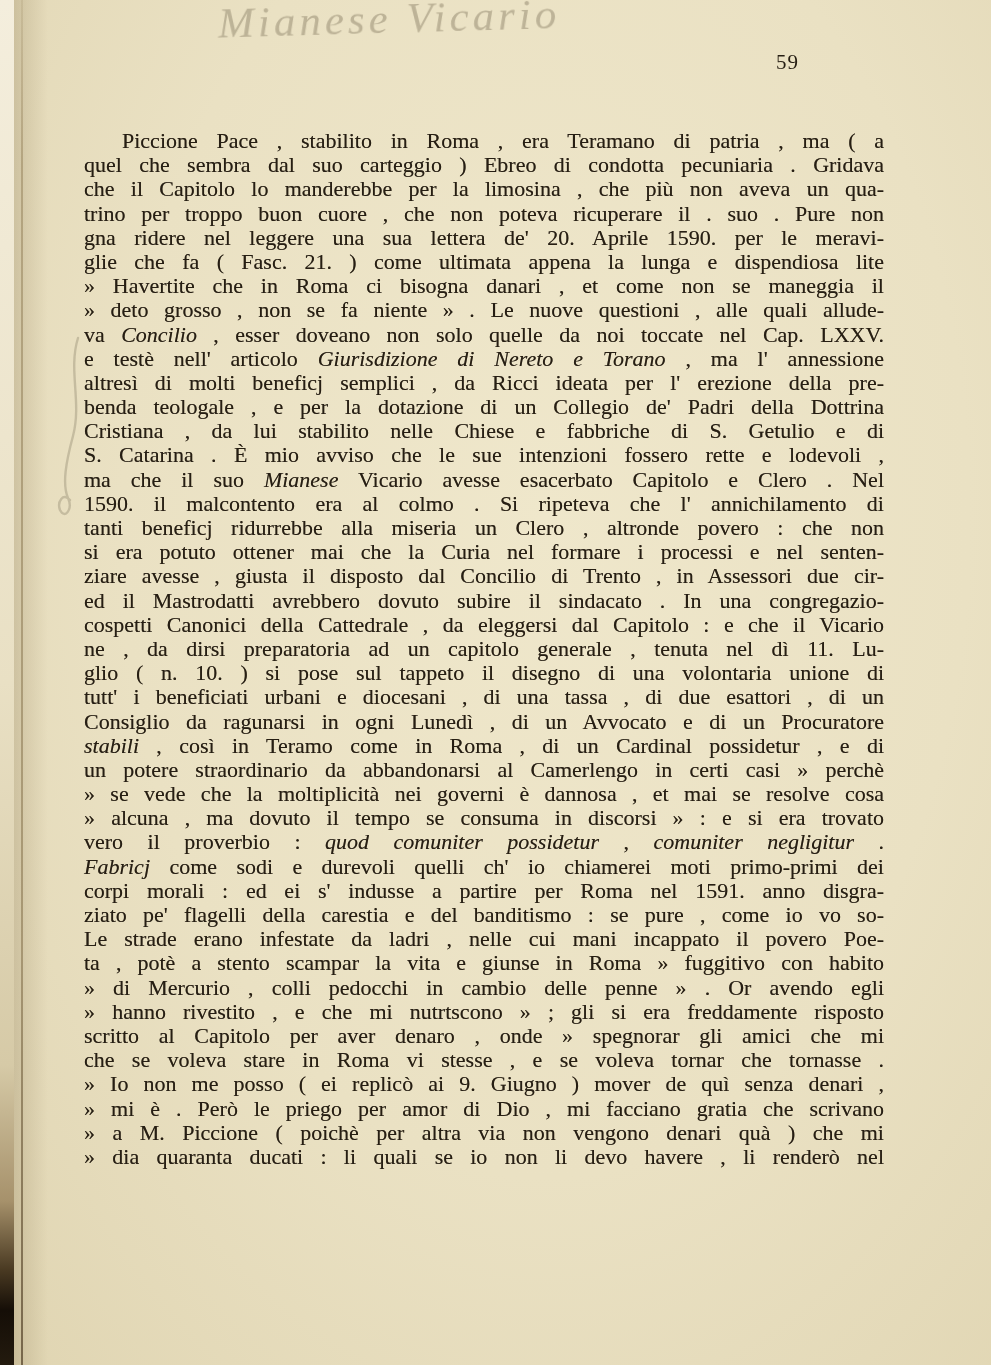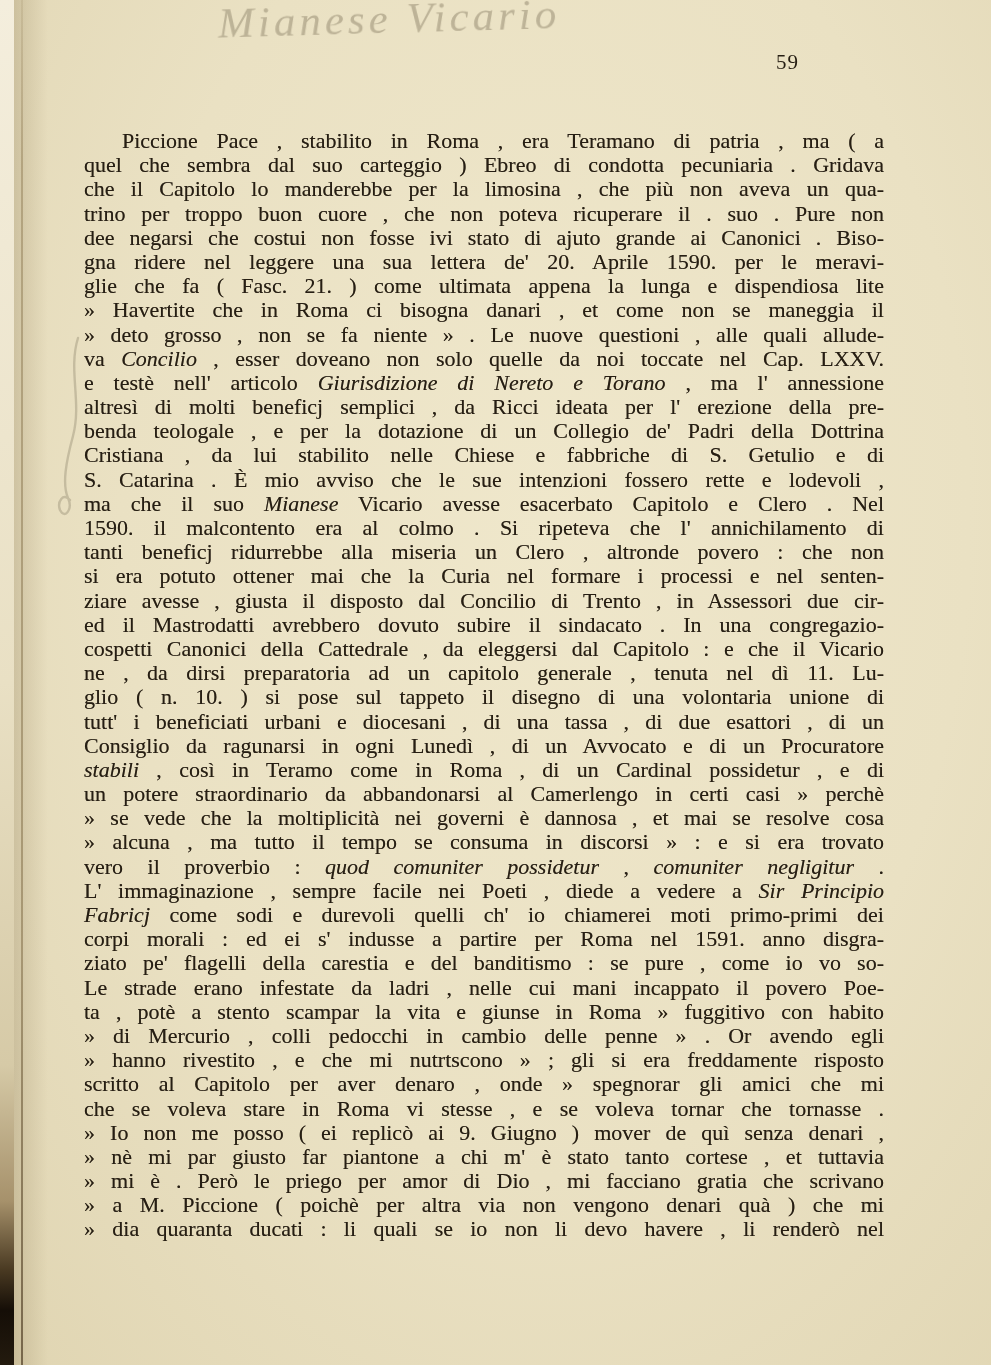--- a/index.html
+++ b/index.html
@@ -72,21 +72,20 @@
 
   <svg class="margin-mark" width="42" height="225" viewBox="0 0 42 225">
     <path d="M28,6 C18,38 32,70 23,104 C16,130 12,152 18,166 C23,177 15,188 10,178 C7,170 13,160 20,168" fill="none" stroke="#b2a88d" stroke-width="2.4" stroke-linecap="round" opacity="0.85"></path>
   </svg>
 
   <div class="text-block" id="text-block">
       <div class="line indent"><span>Piccione Pace , stabilito in Roma , era Teramano di patria , ma ( a</span></div>
       <div class="line"><span>quel che sembra dal suo carteggio ) Ebreo di condotta pecuniaria . Gridava</span></div>
       <div class="line"><span>che il Capitolo lo manderebbe per la limosina , che più non aveva un qua-</span></div>
       <div class="line"><span>trino per troppo buon cuore , che non poteva ricuperare il . suo . Pure non</span></div>
-      <div class="line"><span>dee negarsi che costui non fosse ivi stato di ajuto grande ai Canonici . Biso-</span></div>
       <div class="line"><span>gna ridere nel leggere una sua lettera de' 20. Aprile 1590. per le meravi-</span></div>
       <div class="line"><span>glie che fa ( Fasc. 21. ) come ultimata appena la lunga e dispendiosa lite</span></div>
       <div class="line"><span>» Havertite che in Roma ci bisogna danari , et come non se maneggia il</span></div>
       <div class="line"><span>» deto grosso , non se fa niente » . Le nuove questioni , alle quali allude-</span></div>
       <div class="line"><span>va </span><span class="it">Concilio</span><span> , esser doveano non solo quelle da noi toccate nel Cap. LXXV.</span></div>
       <div class="line"><span>e testè nell' articolo </span><span class="it">Giurisdizione di Nereto e Torano</span><span> , ma l' annessione</span></div>
       <div class="line"><span>altresì di molti beneficj semplici , da Ricci ideata per l' erezione della pre-</span></div>
       <div class="line"><span>benda teologale , e per la dotazione di un Collegio de' Padri della Dottrina</span></div>
       <div class="line"><span>Cristiana , da lui stabilito nelle Chiese e fabbriche di S. Getulio e di</span></div>
       <div class="line"><span>S. Catarina . È mio avviso che le sue intenzioni fossero rette e lodevoli ,</span></div>
@@ -97,31 +96,29 @@
       <div class="line"><span>ziare avesse , giusta il disposto dal Concilio di Trento , in Assessori due cir-</span></div>
       <div class="line"><span>ed il Mastrodatti avrebbero dovuto subire il sindacato . In una congregazio-</span></div>
       <div class="line"><span>cospetti Canonici della Cattedrale , da eleggersi dal Capitolo : e che il Vicario</span></div>
       <div class="line"><span>ne , da dirsi preparatoria ad un capitolo generale , tenuta nel dì 11. Lu-</span></div>
       <div class="line"><span>glio ( n. 10. ) si pose sul tappeto il disegno di una volontaria unione di</span></div>
       <div class="line"><span>tutt' i beneficiati urbani e diocesani , di una tassa , di due esattori , di un</span></div>
       <div class="line"><span>Consiglio da ragunarsi in ogni Lunedì , di un Avvocato e di un Procuratore</span></div>
       <div class="line"><span class="it">stabili</span><span> , così in Teramo come in Roma , di un Cardinal possidetur , e di</span></div>
       <div class="line"><span>un potere straordinario da abbandonarsi al Camerlengo in certi casi » perchè</span></div>
       <div class="line"><span>» se vede che la moltiplicità nei governi è dannosa , et mai se resolve cosa</span></div>
-      <div class="line"><span>» alcuna , ma tutto il tempo se consuma in discorsi » : e si era trovato</span></div>
+      <div class="line"><span>» alcuna , ma dovuto il tempo se consuma in discorsi » : e si era trovato</span></div>
       <div class="line"><span>vero il proverbio : </span><span class="it">quod comuniter possidetur</span><span> , </span><span class="it">comuniter negligitur</span><span> .</span></div>
-      <div class="line"><span>L' immaginazione , sempre facile nei Poeti , diede a vedere a </span><span class="it">Sir Principio</span></div>
       <div class="line"><span class="it">Fabricj</span><span> come sodi e durevoli quelli ch' io chiamerei moti primo-primi dei</span></div>
       <div class="line"><span>corpi morali : ed ei s' indusse a partire per Roma nel 1591. anno disgra-</span></div>
       <div class="line"><span>ziato pe' flagelli della carestia e del banditismo : se pure , come io vo so-</span></div>
       <div class="line"><span>Le strade erano infestate da ladri , nelle cui mani incappato il povero Poe-</span></div>
       <div class="line"><span>ta , potè a stento scampar la vita e giunse in Roma » fuggitivo con habito</span></div>
       <div class="line"><span>» di Mercurio , colli pedocchi in cambio delle penne » . Or avendo egli</span></div>
       <div class="line"><span>» hanno rivestito , e che mi nutrtscono » ; gli si era freddamente risposto</span></div>
       <div class="line"><span>scritto al Capitolo per aver denaro , onde » spegnorar gli amici che mi</span></div>
       <div class="line"><span>che se voleva stare in Roma vi stesse , e se voleva tornar che tornasse .</span></div>
       <div class="line"><span>» Io non me posso ( ei replicò ai 9. Giugno ) mover de quì senza denari ,</span></div>
-      <div class="line"><span>» nè mi par giusto far piantone a chi m' è stato tanto cortese , et tuttavia</span></div>
       <div class="line"><span>» mi è . Però le priego per amor di Dio , mi facciano gratia che scrivano</span></div>
       <div class="line"><span>» a M. Piccione ( poichè per altra via non vengono denari quà ) che mi</span></div>
       <div class="line"><span>» dia quaranta ducati : li quali se io non li devo havere , li renderò nel</span></div>
     </div>
 </div>
 
 </body></html>

